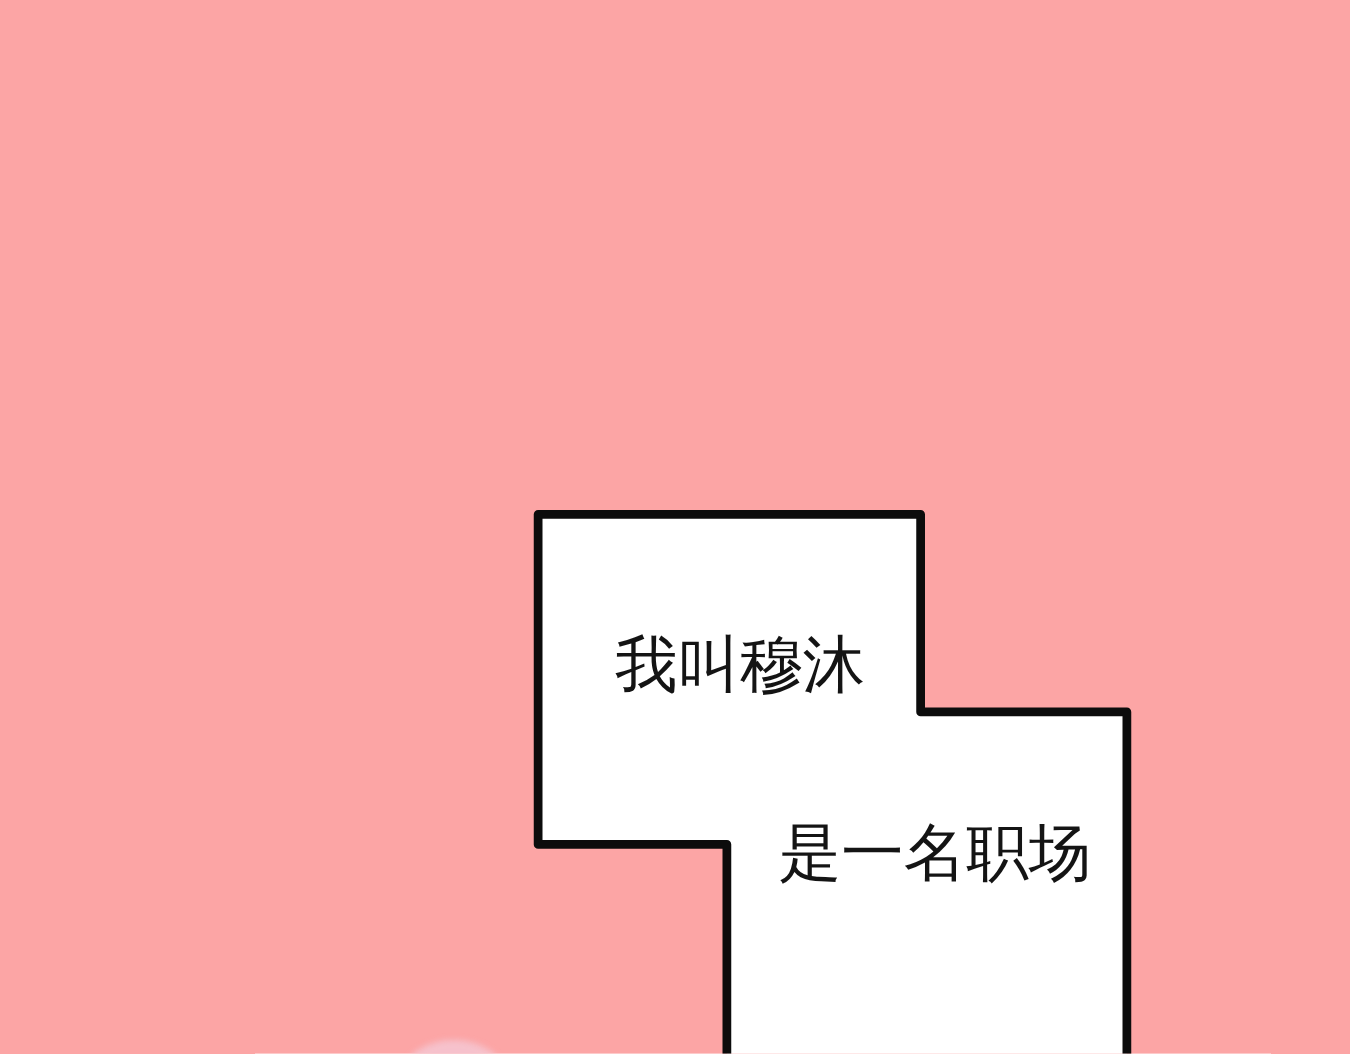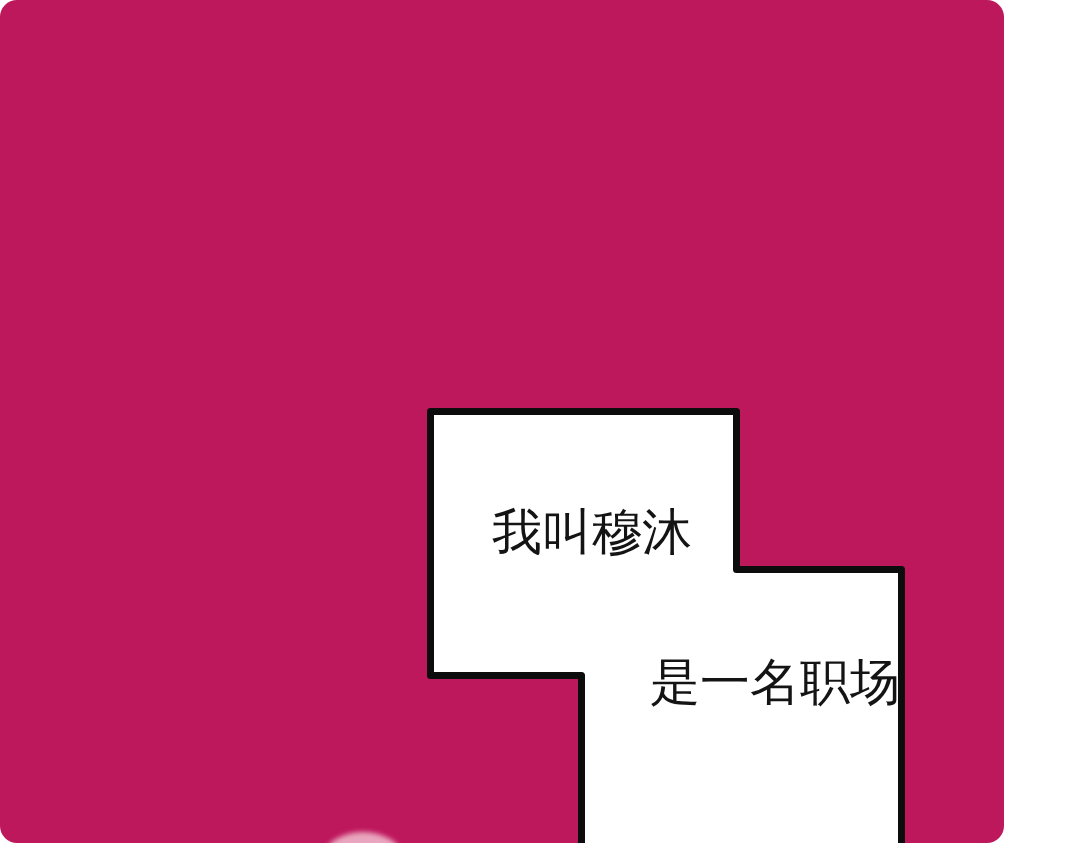--- a/index.html
+++ b/index.html
@@ -2,26 +2,25 @@
 <html><head>
 <meta charset="utf-8">
 <style>
   html, body {
     margin: 0;
     padding: 0;
     background: #ffffff;
   }
   .page {
     position: relative;
-    width: 1004px;
+    width: 1080px;
     height: 843px;
     overflow: hidden;
-    background: #be185d;
+    background: #fca5a5;
     font-family: "Liberation Sans", "DejaVu Sans", sans-serif;
-    border-radius: 17px;
   }
   .panel-svg {
     position: absolute;
     left: 0;
     top: 0;
     width: 1080px;
     height: 843px;
     display: block;
   }
   .caption {
@@ -32,21 +31,21 @@
     font-weight: 500;
     letter-spacing: 0px;
     white-space: pre;
     user-select: none;
   }
   .caption-intro {
     left: 492px;
     top: 501px;
   }
   .caption-job {
-    left: 650px;
+    left: 623px;
     top: 651px;
   }
 </style>
 </head>
 <body>
 
 <div class="page">
 
   <svg class="panel-svg" viewBox="0 0 1080 843" xmlns="http://www.w3.org/2000/svg">
     <defs>

